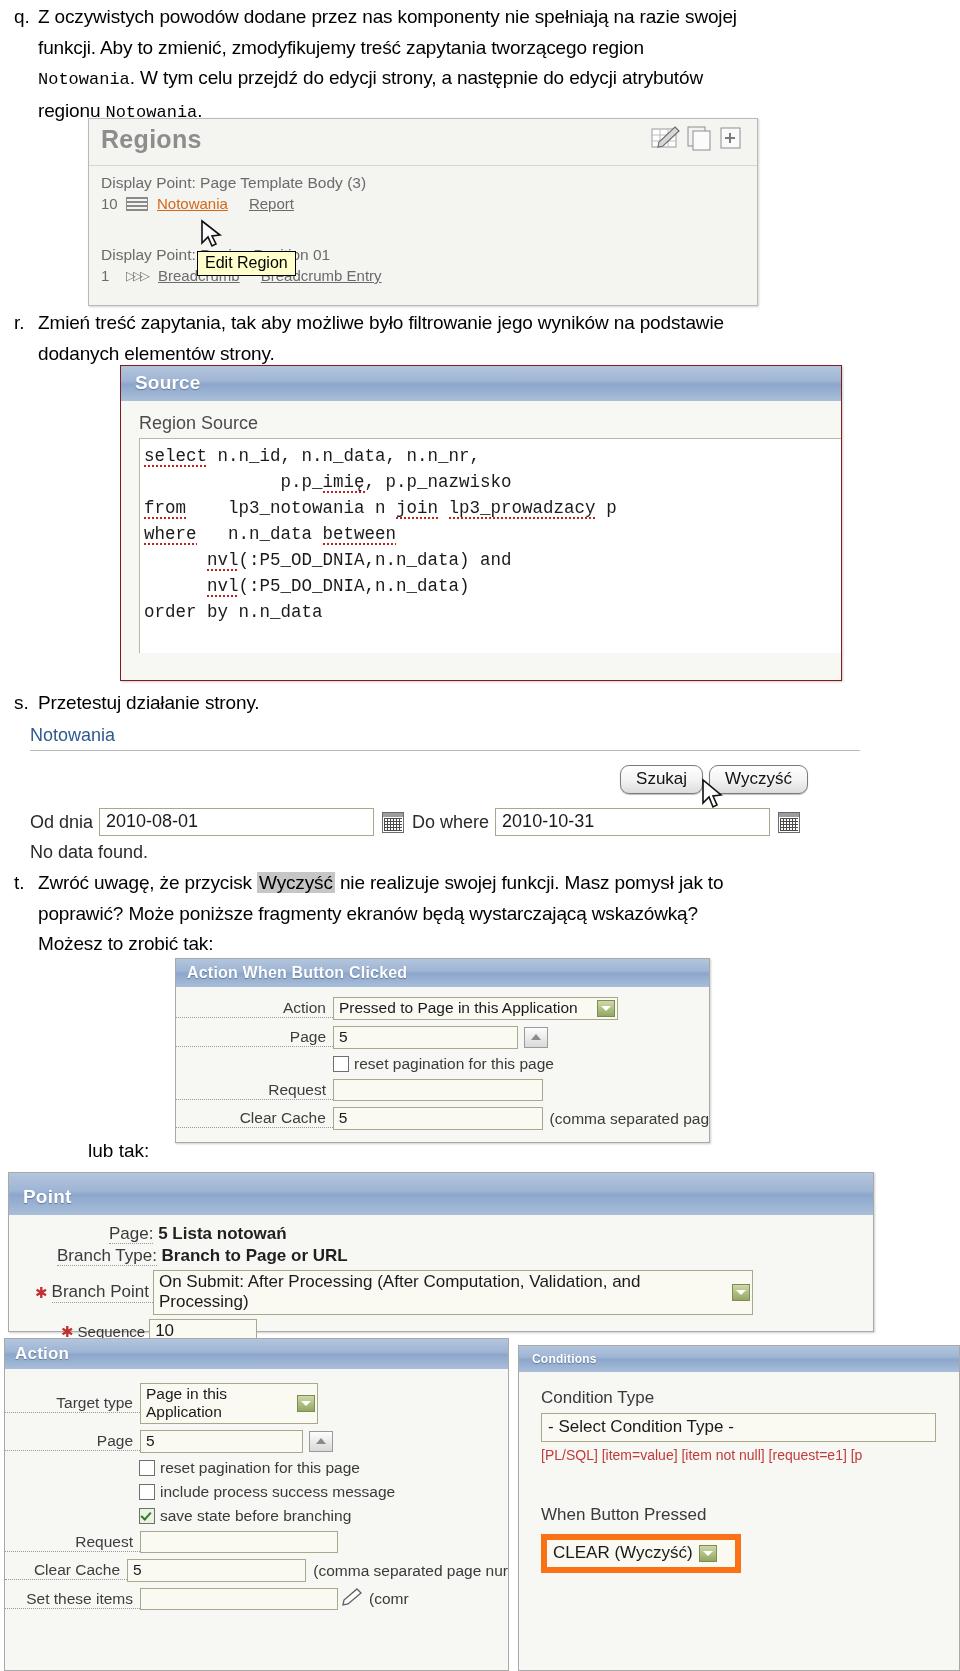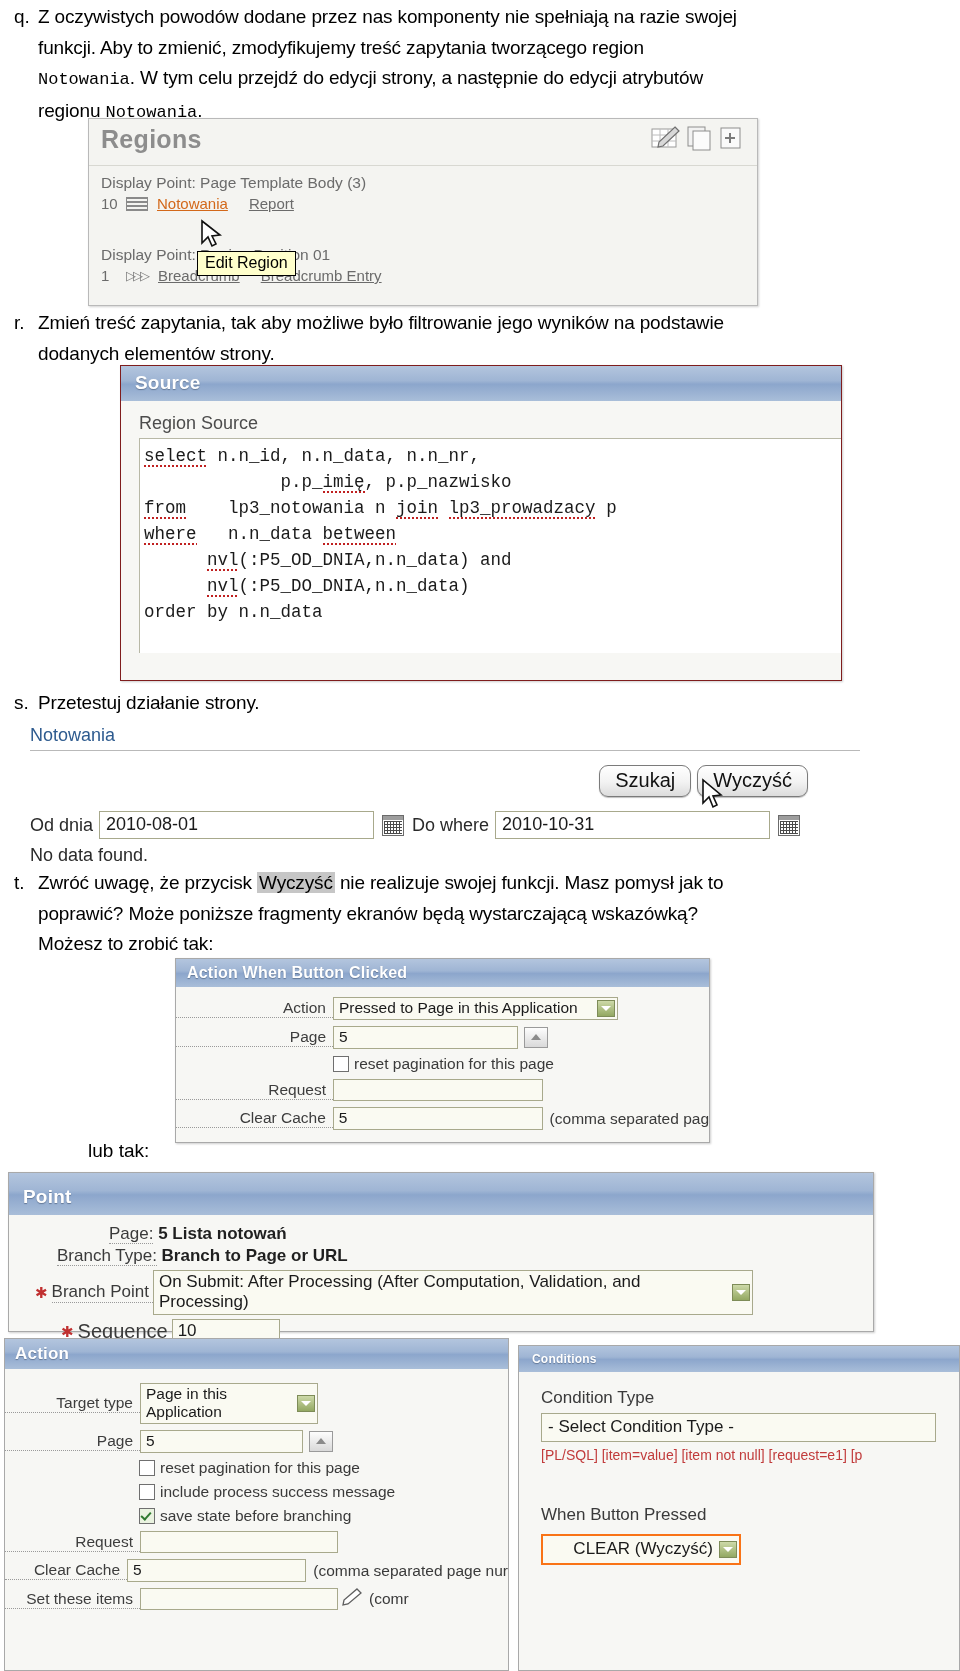--- a/index.html
+++ b/index.html
@@ -139,21 +139,21 @@
 
   
   #notowania-region { position: absolute; left: 30px; top: 725px; width: 830px; }
   .not-title { font-size: 18px; color: #2e5b8f; }
   .not-rule { border-top: 1px solid #b9b9b9; margin-top: 4px; }
   .btn-row { display: flex; justify-content: flex-end; gap: 6px; margin-top: 14px; padding-right: 52px;}
   .apex-btn {
     border: 1px solid #7b7b7b;
     border-radius: 9px;
     background: linear-gradient(to bottom,#ffffff 0%,#f3f3f3 52%,#dcdcdc 100%);
-    font-size: 20px;
+    font-size: 17px;
     padding: 3px 15px 4px 15px;
     color: #111;
     box-shadow: 0 1px 1px rgba(0,0,0,.25);
   }
   .date-row { display: flex; align-items: center; margin-top: 14px; font-size: 18px; color: #2a2a2a; }
   .date-label { padding-right: 6px; }
   .date-field {
     border: 1px solid #a8a98c;
     background: #ffffff;
     font-size: 18px;
@@ -276,23 +276,23 @@
     border: 1px solid #a8a98c; background: #fafaf2;
     font-size: 17px; padding: 3px 6px 4px 6px; color:#1a1a1a;
     box-sizing: border-box;
   }
   .cond-tokens {
     margin-left: 22px; padding-top: 5px;
     font-size: 14px; color: #c13b3b; white-space: nowrap; overflow: hidden;
   }
   .wbp-sel {
     margin-left: 22px; width: 200px; margin-top: 4px;
-    border: 2px solid #f97316; background: #fafaf2;
+    border: 6px solid #f97316; background: #fafaf2;
     font-size: 17px; padding: 3px 2px 4px 6px; color:#1a1a1a;
-    display:flex; align-items:center; justify-content:flex-end;
+    display:flex; align-items:center; justify-content:flex-start;
     box-sizing:border-box;
   }
 </style>
 </head>
 <body>
 
 <div class="doc-item" style="left:0;top:2px;width:940px;">
   <div class="item-marker">q.</div>
   <div class="item-body">
     <div>Z oczywistych powodów dodane przez nas komponenty nie spełniają na razie swojej</div>
@@ -461,21 +461,21 @@
   <div style="display:flex;align-items:center;margin-top:4px;padding-left:26px;">
     <span class="req-star">✱</span>
     <span class="pt-key" style="font-size:17px;margin-left:4px;padding-right:4px;">Branch Point</span>
     <span class="select-box" style="width:600px;font-size:17px;">
       <span>On Submit: After Processing (After Computation, Validation, and Processing)</span>
       <span class="sel-arrow"></span>
     </span>
   </div>
   <div style="display:flex;align-items:center;margin-top:4px;padding-left:52px;">
     <span class="req-star">✱</span>
-    <span class="pt-key" style="font-size:20px;margin-left:4px;padding-right:4px;">Sequence</span>
+    <span class="pt-key" style="font-size:15px;margin-left:4px;padding-right:4px;">Sequence</span>
     <span class="frm-inp" style="width:108px;font-size:17px;">10</span>
   </div>
 </div>
 
 <div class="apex-panel" id="action-panel">
   <div class="panel-title">Action</div>
   <div class="frm" style="padding-top:14px;">
     <div class="frm-row">
       <span class="frm-lab" style="width:128px;">Target type</span>
       <span class="select-box" style="width:178px;">

